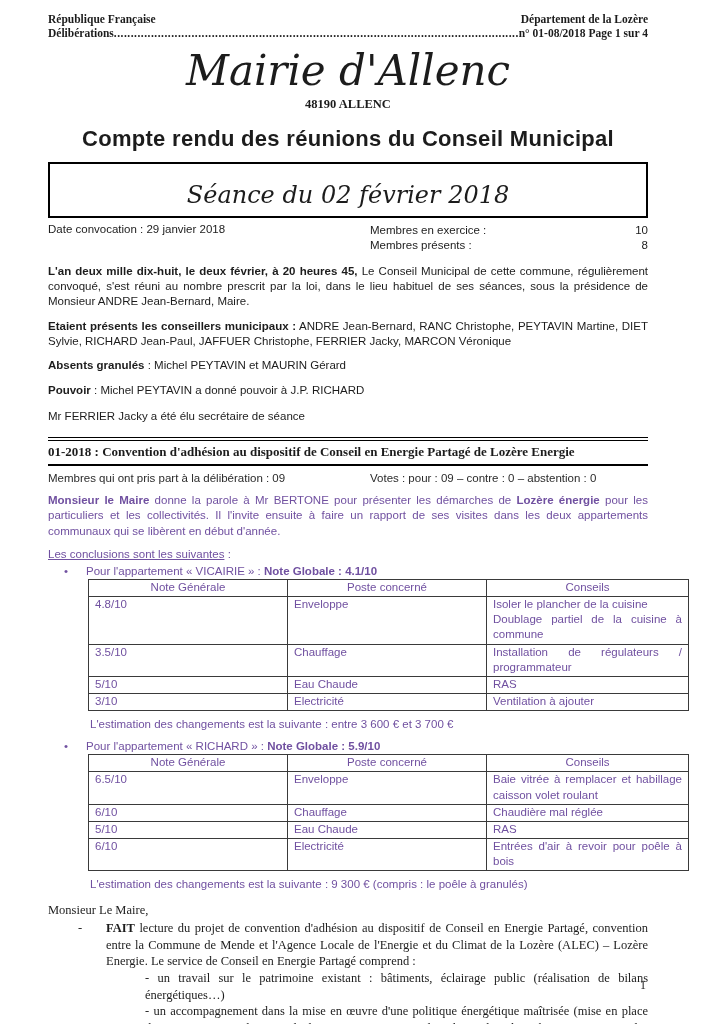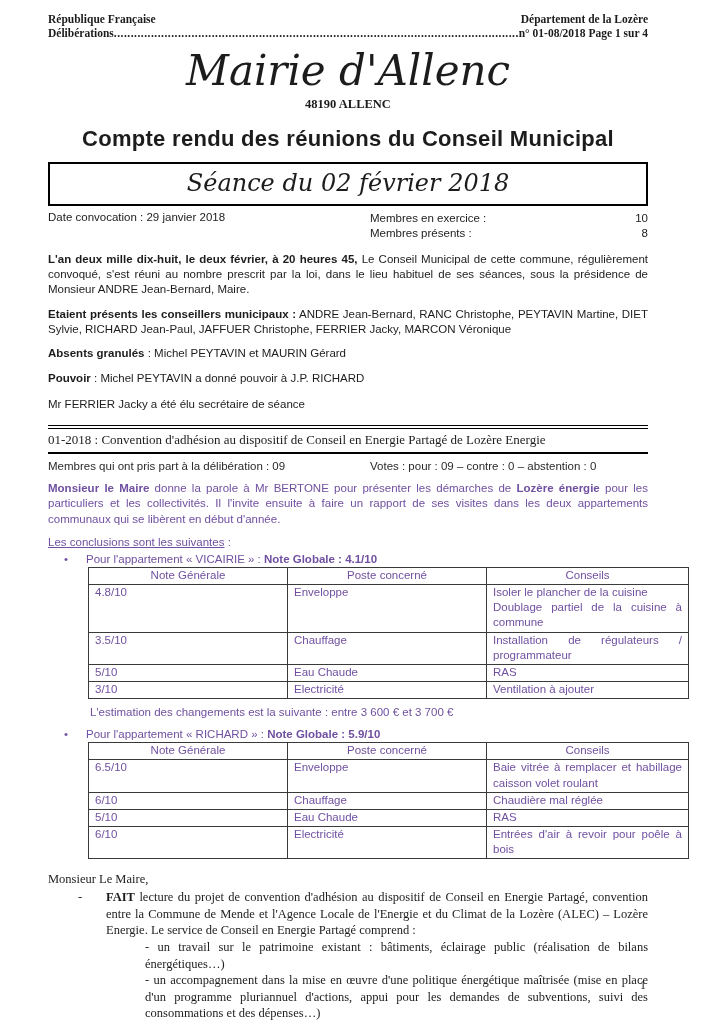--- a/index.html
+++ b/index.html
@@ -11,35 +11,35 @@
   .hdr { font-family:"Liberation Serif", serif; font-weight:bold; font-size:11.5px; line-height:1.25; }
   .hdr-row1 { display:flex; justify-content:space-between; }
   .hdr-row2 { display:flex; align-items:baseline; }
   .hdr-row2 .dots { flex:1; overflow:hidden; white-space:nowrap; letter-spacing:0.5px; font-weight:bold; }
 
   .mairie { margin-top:8px; text-align:center; font-family:"DejaVu Serif", serif; font-style:italic; font-size:42px; line-height:1.05; }
   .address { text-align:center; font-family:"Liberation Serif", serif; font-weight:bold; font-size:12.5px; margin-top:4px; }
 
   .title { margin:10px auto 6px auto; width:92%; text-align:center; font-size:22px; font-weight:bold; letter-spacing:0.3px; line-height:1.55; }
 
-  .seance-box { border:2px solid #000; margin-top:4px; padding:5px 0 7px 0; text-align:center;
+  .seance-box { border:2px solid #000; margin-top:4px; padding:17px 0 7px 0; text-align:center;
                 font-family:"DejaVu Serif", serif; font-style:italic; font-size:24px; }
 
   .meta { display:flex; font-size:11.5px; margin-top:5px; }
   .meta-left { flex:1; }
   .meta-right { width:278px; }
   .meta-row { display:flex; justify-content:space-between; line-height:1.3; }
 
   .para { text-align:justify; font-size:11.5px; line-height:1.33; margin:9px 0 0 0; }
   .para.gap { margin-top:11px; }
   b { font-weight:bold; }
 
   
   .sec-top { margin-top:13px; height:2px; border-top:1px solid #000; border-bottom:1px solid #000; }
-  .sec-heading { font-family:"Liberation Serif", serif; font-weight:normal; font-size:13px; padding:3px 0 4px 0; border-bottom:2px solid #000; }
+  .sec-heading { font-family:"Liberation Serif", serif; font-weight:bold; font-size:13px; padding:3px 0 4px 0; border-bottom:2px solid #000; }
   .votes-row { display:flex; font-size:11.5px; margin-top:6px; color:#2a2a2a; }
   .votes-row .vl { flex:1; }
   .votes-row .vr { width:278px; }
 
   .purple { color:var(--purple); }
   .conclusions { font-size:11.5px; margin-top:9px; }
   .conclusions .u { text-decoration:underline; }
 
   .bullet-row { display:flex; font-size:11.5px; margin:5px 0 2px 16px; }
   .bullet-row::before { content:"\2022"; width:22px; text-align:left; }
@@ -200,20 +200,21 @@
         <td>RAS</td>
       </tr>
       <tr>
         <td>6/10</td>
         <td>Electricité</td>
         <td class="justify">Entrées d'air à revoir pour poêle à bois</td>
       </tr>
     </tbody>
   </table>
 
+  <div class="estimation purple">L'estimation des changements est la suivante : 9 300 € (compris : le poêle à granulés)</div>
 
   <div class="closing">
     <div>Monsieur Le Maire,</div>
     <div class="fait-row">
       <span class="dash">-</span>
       <div class="fait-text"><b>FAIT</b><span> lecture du projet de convention d'adhésion au dispositif de Conseil en Energie Partagé, convention entre la Commune de Mende et l'Agence Locale de l'Energie et du Climat de la Lozère (ALEC) – Lozère Energie. Le service de Conseil en Energie Partagé comprend :</span></div>
     </div>
     <div class="sub">- un travail sur le patrimoine existant : bâtiments, éclairage public (réalisation de bilans énergétiques…)</div>
     <div class="sub">- un accompagnement dans la mise en œuvre d'une politique énergétique maîtrisée (mise en place d'un programme pluriannuel d'actions, appui pour les demandes de subventions, suivi des consommations et des dépenses…)</div>
 

